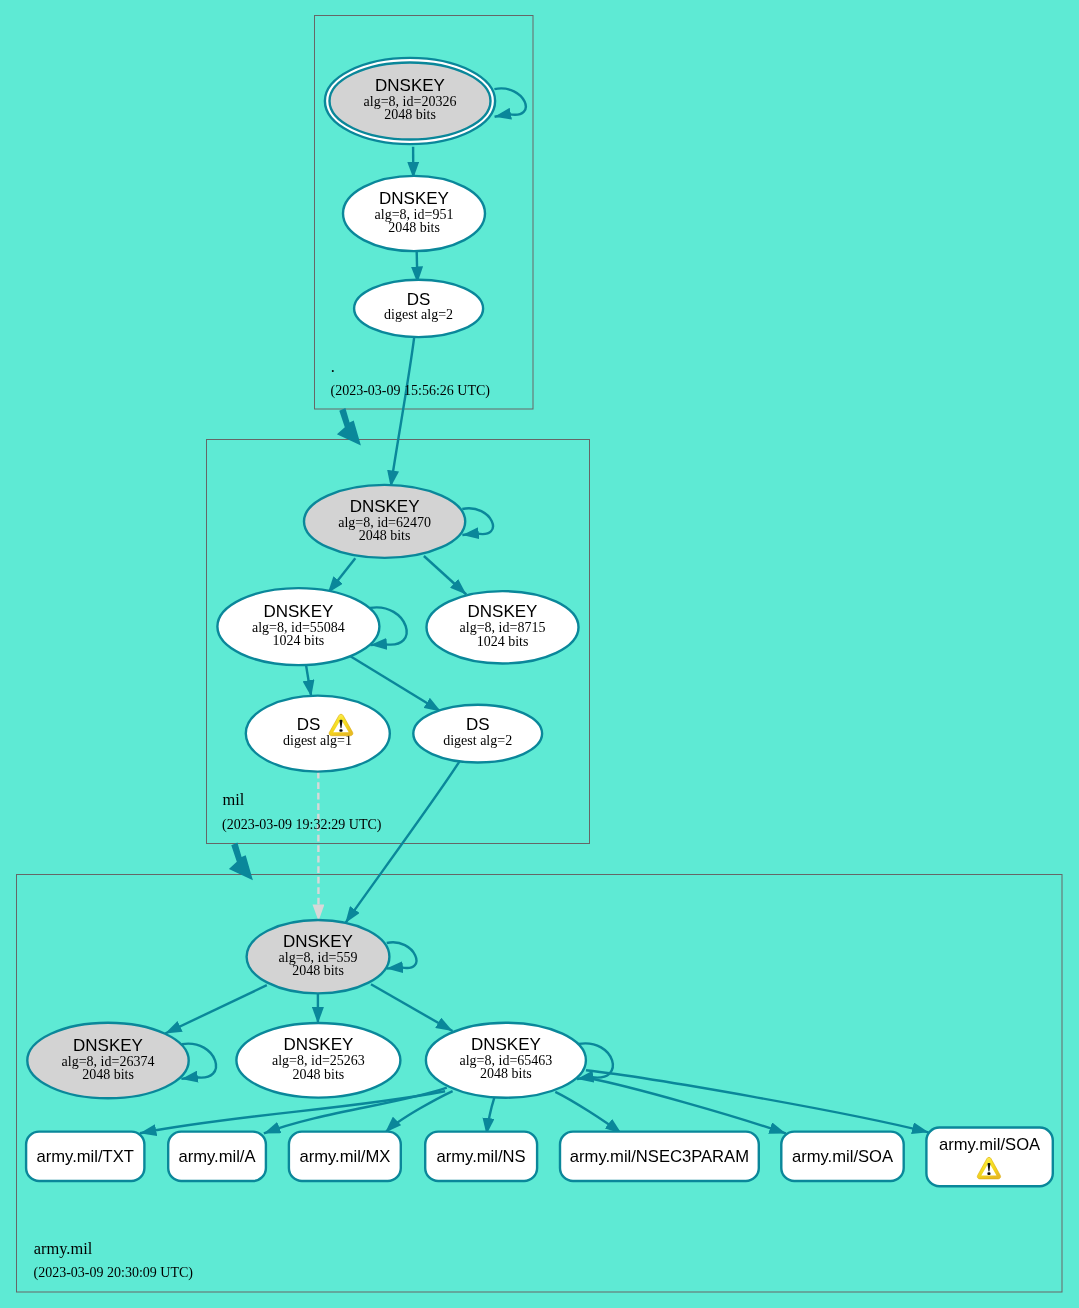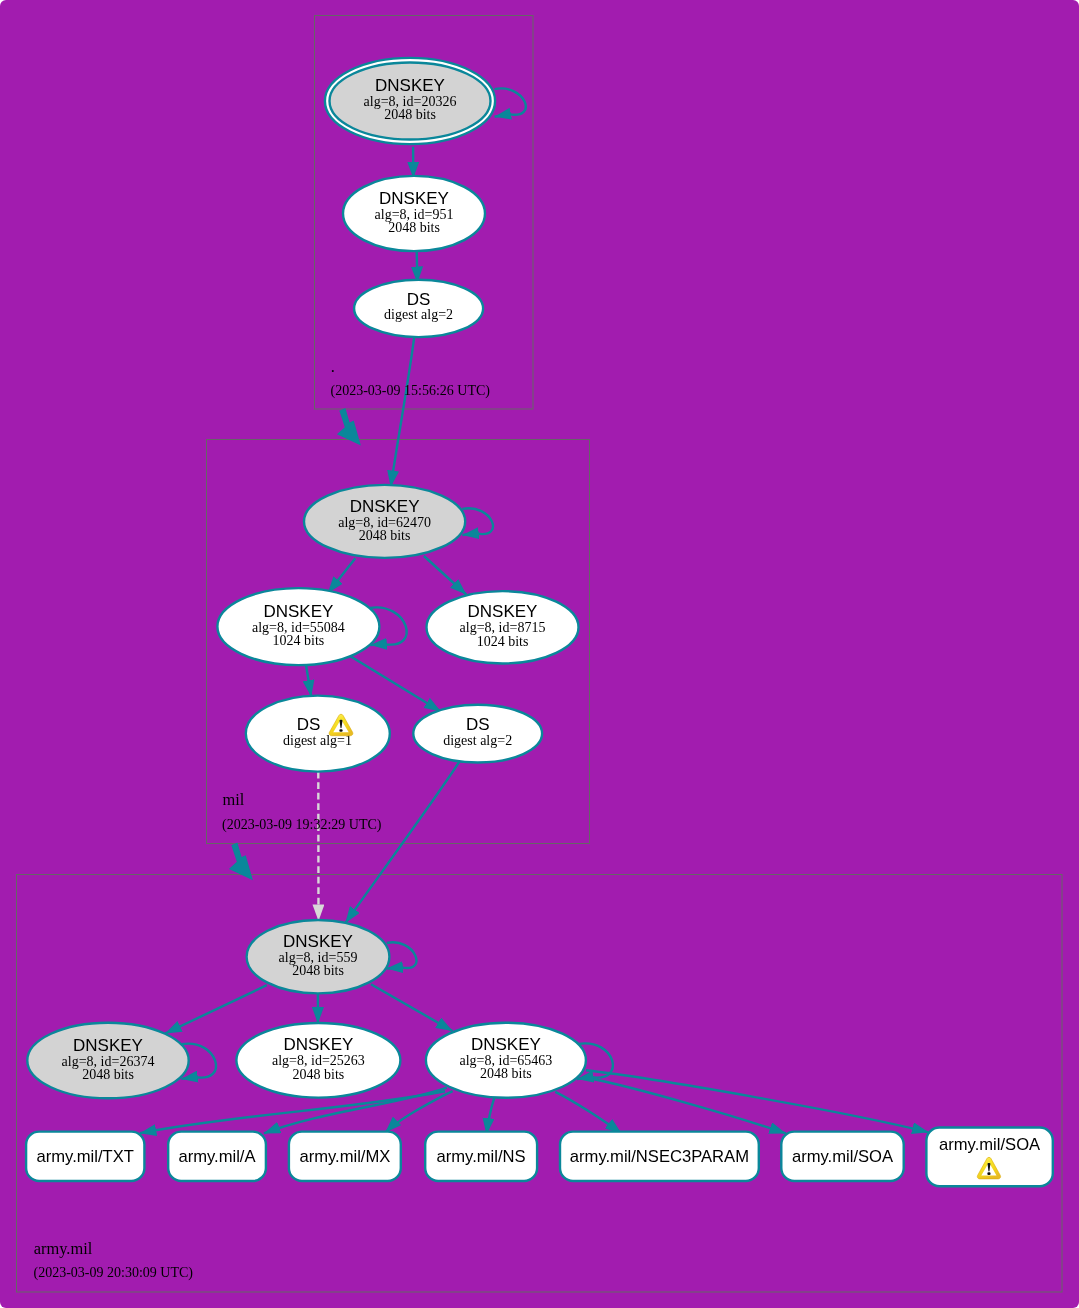--- a/index.html
+++ b/index.html
@@ -1,17 +1,17 @@
 <!DOCTYPE html>
 <html><head>
 <meta charset="utf-8">
 <style>
   html,body{margin:0;padding:0;background:#ffffff;-webkit-font-smoothing:antialiased;}
   text{-webkit-font-smoothing:antialiased;}
-  #wrap{position:relative;width:1079px;height:1308px;overflow:hidden;background:#a21caf;border-radius:6px;}
+  #wrap{position:relative;width:1079px;height:1308px;overflow:hidden;background:#5eead4;}
   svg#graph{display:block;position:absolute;left:0;top:0;}
   .zone-box{fill:none;stroke:#666666;stroke-width:1;}
   .node-ell{stroke:#0a879a;stroke-width:2.4;}
   .node-ell.sec{fill:#d3d3d3;}
   .node-ell.plain{fill:#ffffff;}
   .rr-box{fill:#ffffff;stroke:#0a879a;stroke-width:2.4;}
   .edge{fill:none;stroke:#0a879a;stroke-width:2.4;}
   .edge-dash{fill:none;stroke:#d8d8d8;stroke-width:2.4;stroke-dasharray:6.8,3.7;}
   .t-title{font-family:"Liberation Sans",sans-serif;font-size:17px;fill:#000000;text-anchor:middle;}
   .t-sub{font-family:"Liberation Serif",serif;font-size:14px;fill:#000000;text-anchor:middle;}

